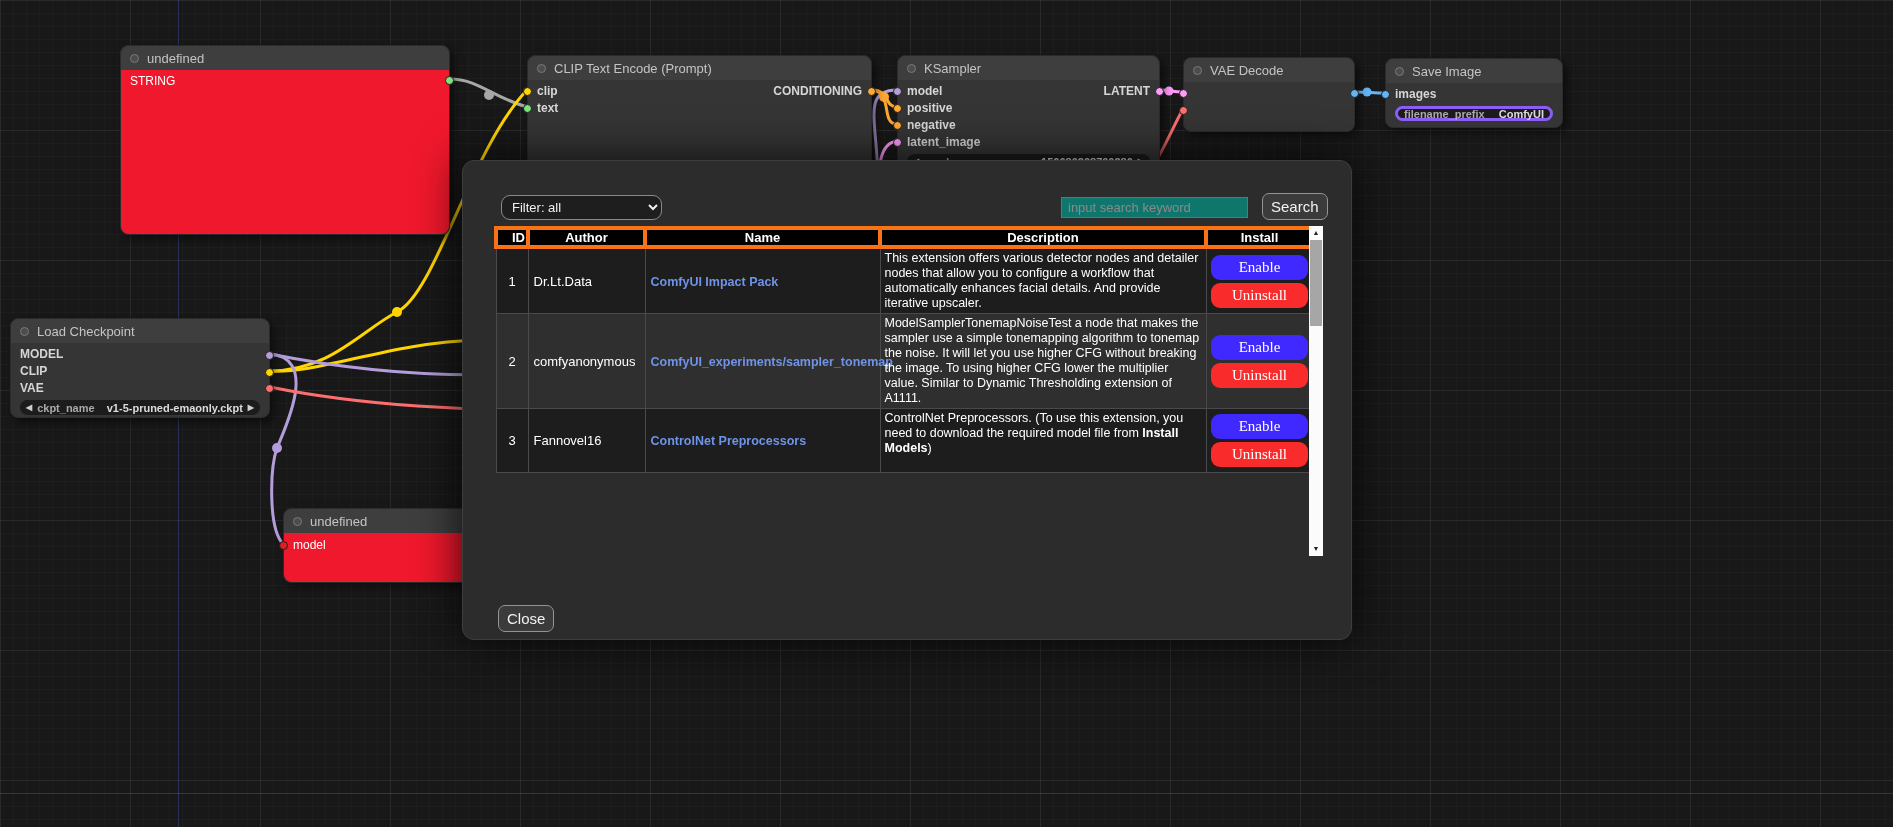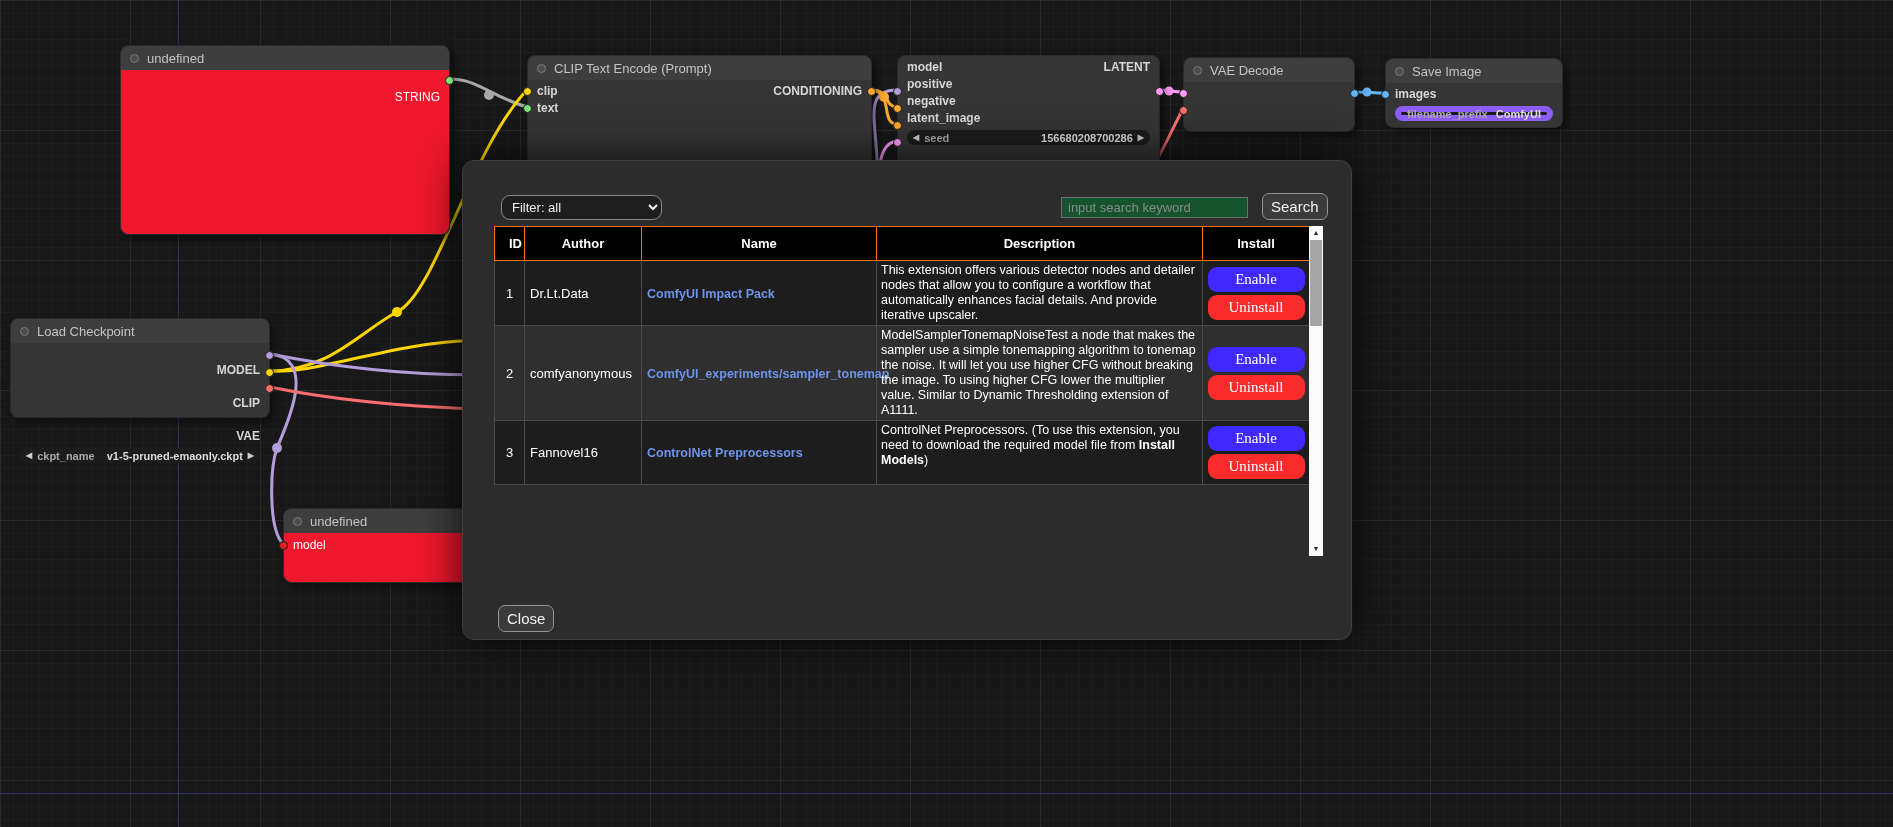--- a/index.html
+++ b/index.html
@@ -36,63 +36,63 @@
     padding:0 9px; color:#c4c4c4; font-size:13px; white-space:nowrap; overflow:hidden;
   }
   .collapse-dot { width:9px; height:9px; border-radius:50%; background:#4d4d4d; border:1px solid #7a7a7a; flex:none; }
   .node-body { position:relative; padding:3px 9px 0;font-weight:bold; }
   .red-body {
     position:absolute; left:0; right:0; top:24px; bottom:0;
     background:var(--c-node_error,#f0182c); border-radius:0 0 8px 8px;
     padding:3px 9px 0; color:#fff;
   }
   .slot-row { height:17px; line-height:17px; display:flex; justify-content:space-between; white-space:nowrap; }
-  .out-only { justify-content:flex-end;margin-top:16px; }
+  .out-only { justify-content:flex-start; }
   .slot-dot {
     position:absolute; width:9px; height:9px; border-radius:50%;
     border:1px solid #1d1d1d; z-index:3;
   }
   .widget {
     height:15px; background:#1c1c1c; border-radius:8px;
     display:flex; align-items:center; gap:5px;
     font-size:11px; color:#a9a9a9; padding:0 6px; margin:3px 0 0;
   }
   .widget .arrow { font-size:8px; color:#cfcfcf; line-height:15px; }
   .widget .w-value { margin-left:auto; color:#dcdcdc; }
-  .widget.boxed { border:6px solid #8b5cf6; background:#1b1b1b; }
+  .widget.boxed { border:3px solid #8b5cf6; background:#1b1b1b; }
 
   
   .dialog {
     position:absolute; left:462px; top:160px; width:890px; height:480px; z-index:10;
     background:#2c2c2c; border:1px solid #3d3d3d; border-radius:12px;
     box-shadow:0 0 45px rgba(0,0,0,0.8); color:#eee;
   }
   .filter-select {
     position:absolute; left:38px; top:34px; width:161px; height:25px;
     background:#1e1e1e; color:#f0f0f0; border:1px solid #8a8a8a; border-radius:9px;
     font-size:13px; padding:0 6px; font-family:inherit;
   }
   .search-input {
     position:absolute; left:598px; top:36px; width:187px; height:21px;
-    background:#14532d; border:1px solid #6f6f6f; color:#ddd;
+    background:#0f766e; border:1px solid #6f6f6f; color:#ddd;
     font-size:13px; padding:0 6px; font-family:inherit;
   }
   .search-input::placeholder { color:#8a8a8a; }
   .dlg-button {
     position:absolute; height:27px; background:#3b3b3b; border:1px solid #949494;
     border-radius:7px; color:#f2f2f2; font-size:15px; font-family:inherit; padding:0 8px;
   }
   .search-button { left:799px; top:32px; }
   .close-button { left:35px; top:444px; }
 
   .table-wrap { position:absolute; left:31px; top:65px; width:829px; height:330px; }
   table.ext-table { border-collapse:collapse; width:815px; table-layout:fixed; }
   .ext-table th {
     background:#000; color:#fff; font-weight:bold; font-size:13px;
-    height:34px; padding:0 14px; border:1px solid #f97316;
+    height:17px; padding:0 14px; border:4px solid #f97316;
   }
   .ext-table td { border:1px solid #4a4a4a; padding:2px 5px; font-size:13px; color:#fff; }
   tr.odd  { background:#1d1d1d; }
   tr.even { background:#2f2f2f; }
   td.cell-id { text-align:center; width:30px; }
   td.cell-author { width:117px; }
   td.cell-name { width:235px; }
   td.cell-name a { color:var(--c-link_text,#6f93e8); font-weight:bold; font-size:12.5px; text-decoration:none; cursor:pointer; }
   td.cell-desc { width:326px; font-size:12.5px; line-height:15px; vertical-align:top; padding:2px 4px; }
   td.cell-install { width:107px; text-align:center; padding:2px; }
@@ -158,20 +158,24 @@
     <div class="slot-row">
         <span>text</span>
       </div>
   </div>
   <span class="slot-dot" style="left:-5px; top:31px; background:var(--c-slot_clip)"></span>
   <span class="slot-dot" style="left:-5px; top:48px; background:var(--c-slot_string)"></span>
   <span class="slot-dot" style="right:-5px; top:31px; background:var(--c-slot_conditioning)"></span>
 </div>
 
 <div class="node" style="left:897px; top:55px; width:263px; height:115px;">
+  <div class="node-title">
+    <span class="collapse-dot"></span>
+    <span>KSampler</span>
+  </div>
   <div class="node-body">
     <div class="slot-row">
       <span>model</span>
       <span>LATENT</span>
     </div>
     <div class="slot-row">
         <span>positive</span>
       </div>
     <div class="slot-row">
         <span>negative</span>

